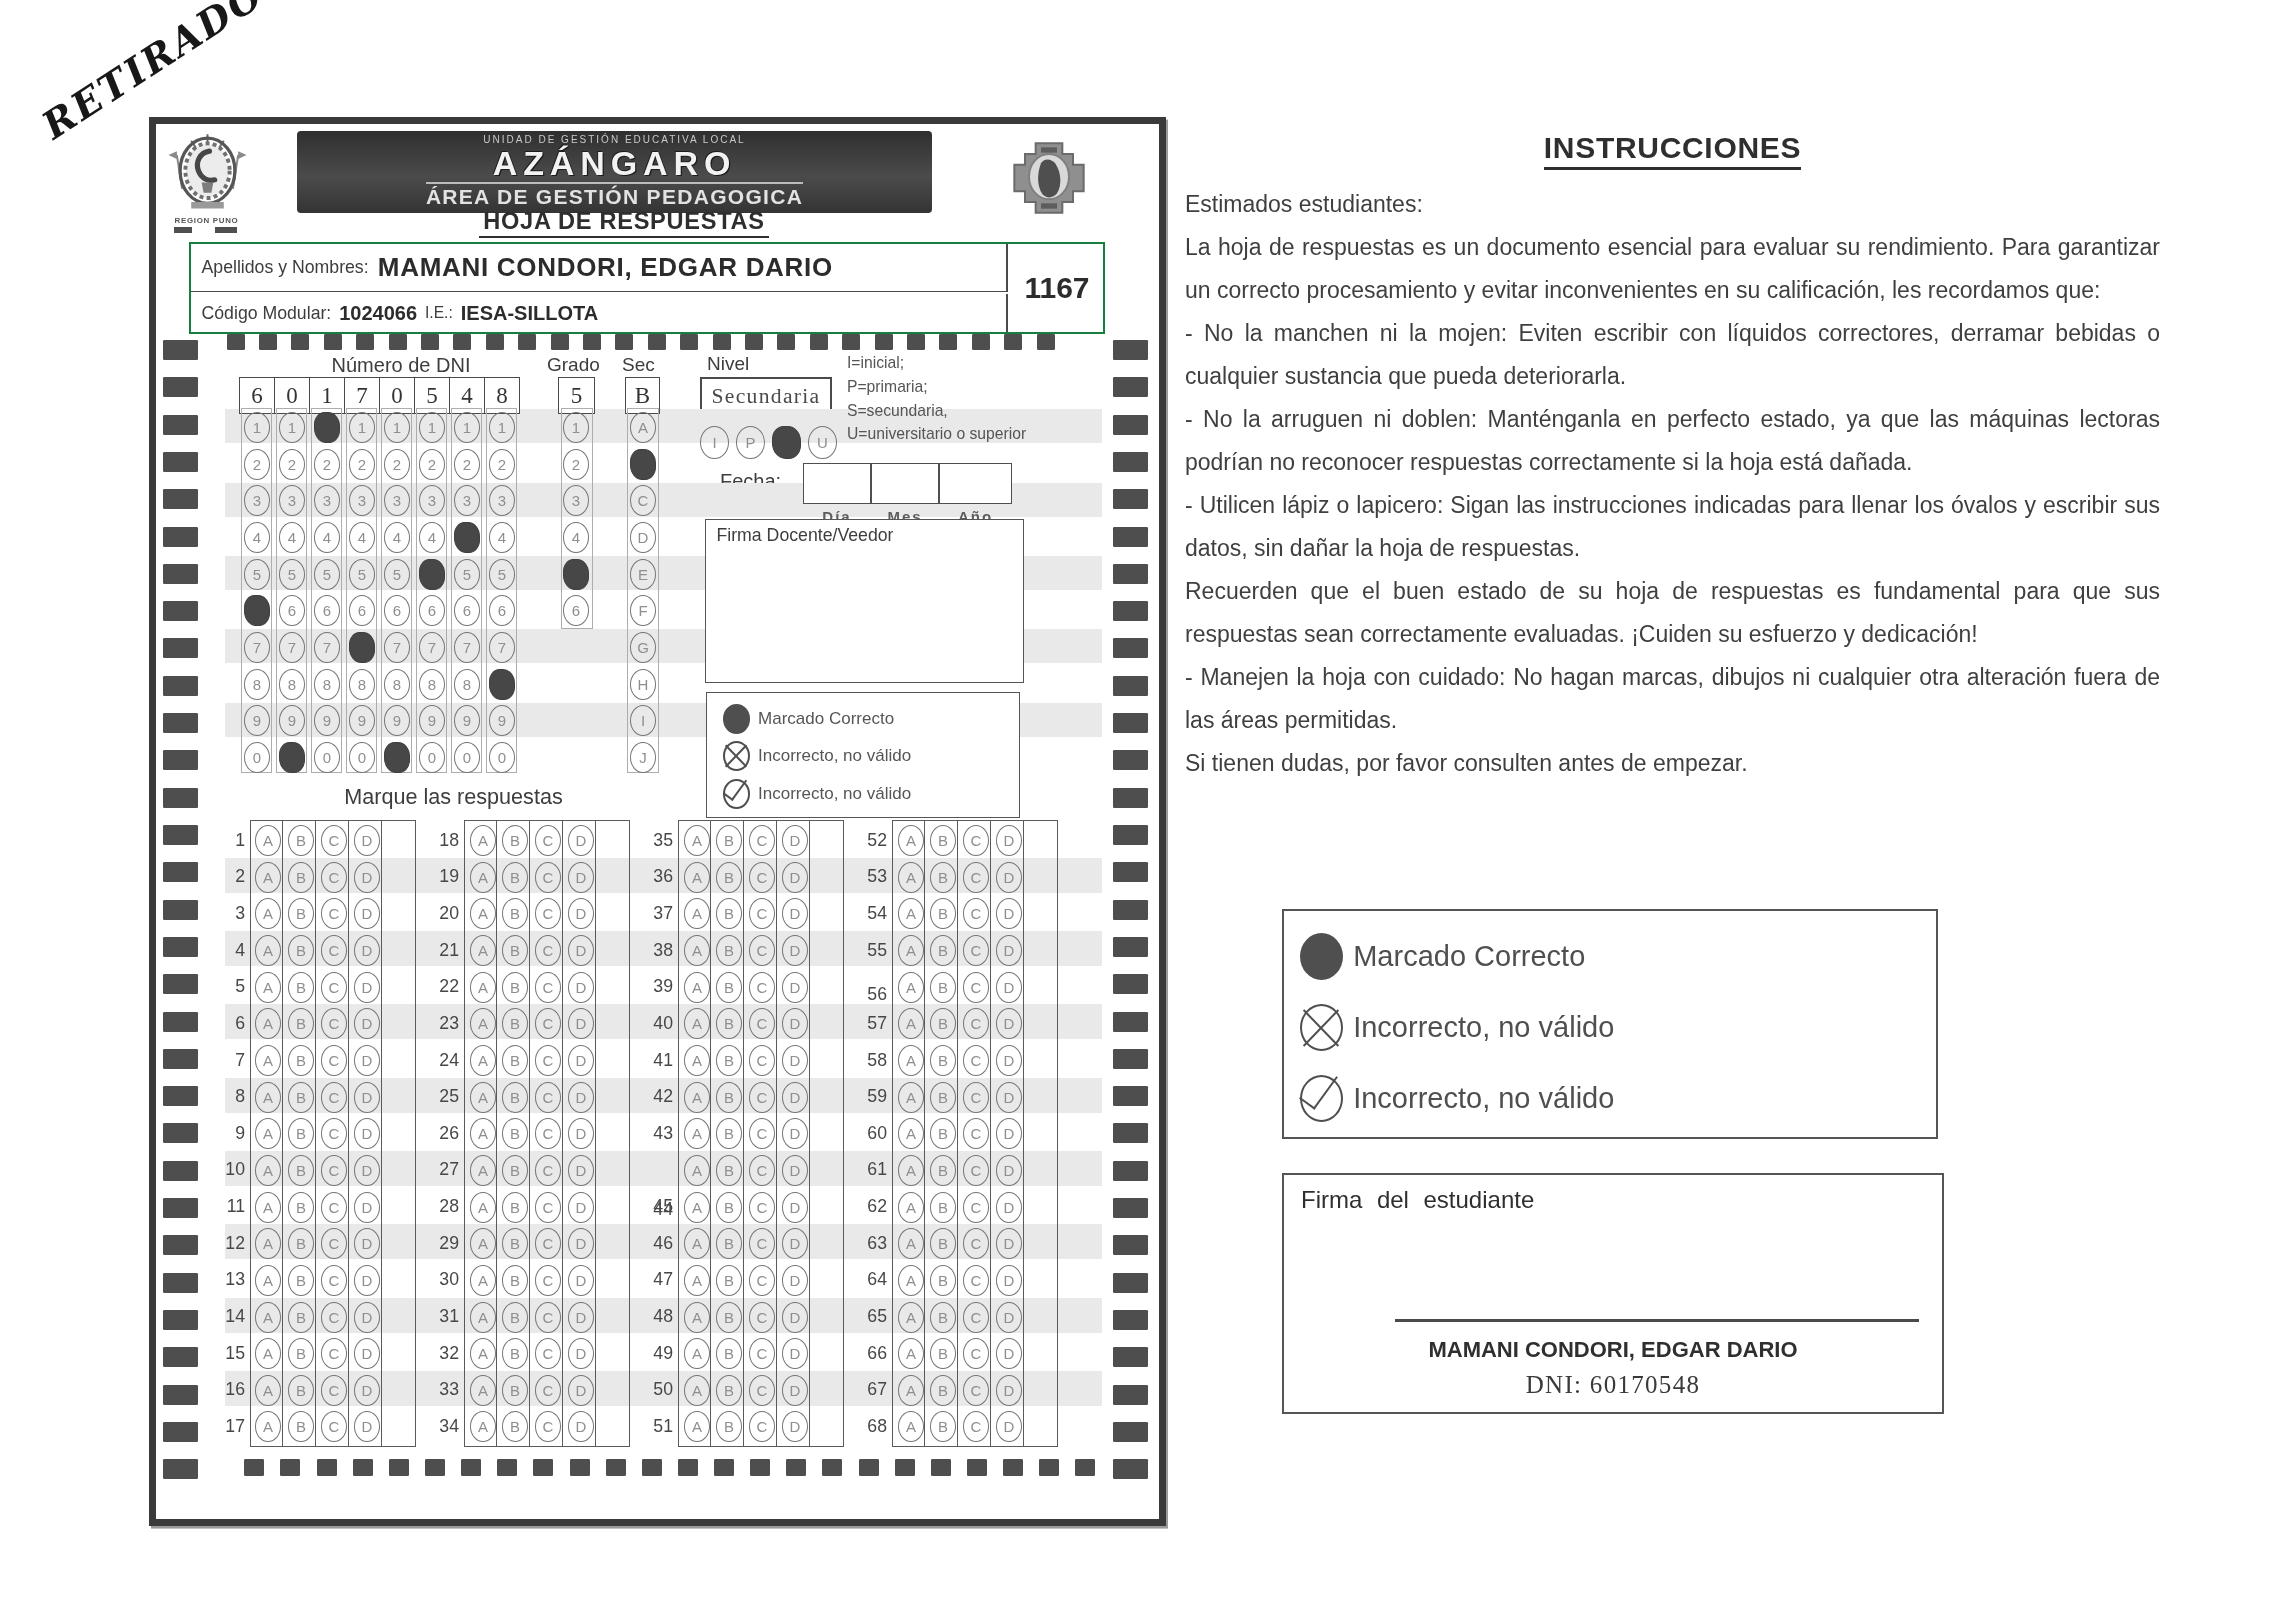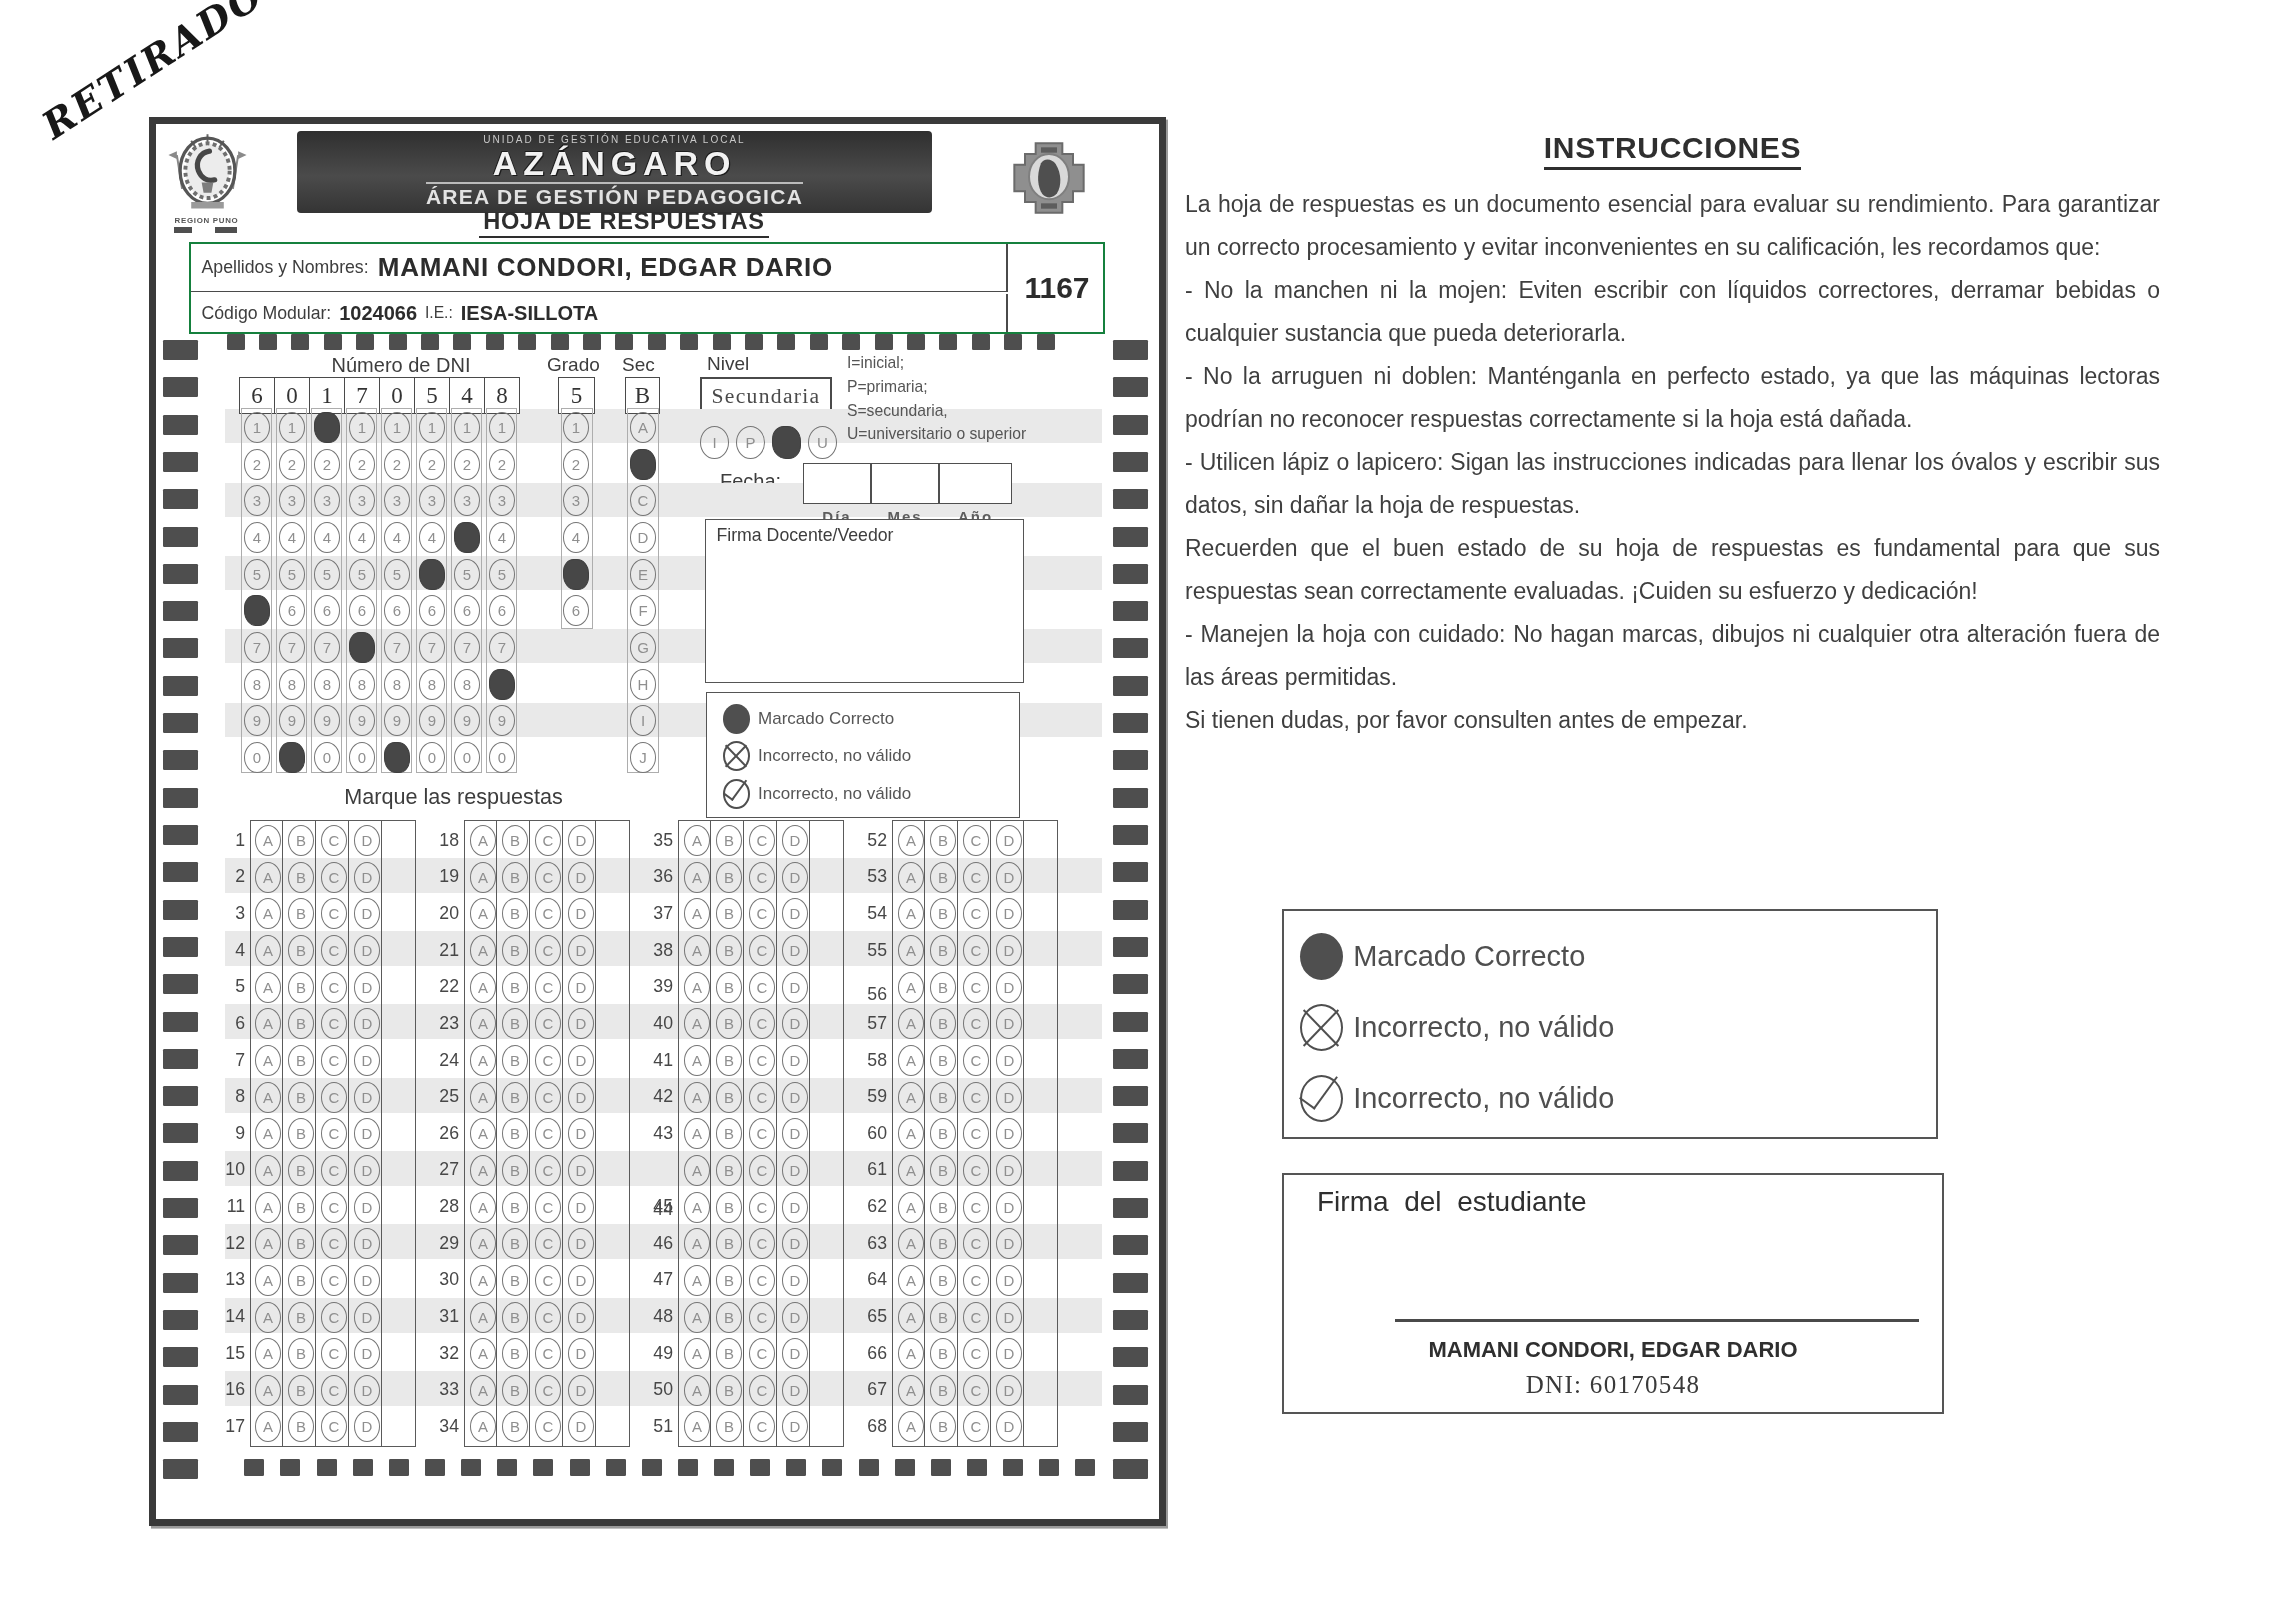--- a/index.html
+++ b/index.html
@@ -88,21 +88,21 @@
                   border-bottom:3.3px solid #2f2f2f;padding-bottom:2.6px;}
   #ins-paras p{margin:0;font-size:23px;line-height:43px;text-align:justify;color:#3f3f3f;}
 
   #ins-legend{position:absolute;left:1282px;top:909px;width:656px;height:230px;border:2px solid #555;
               background:#fff;box-sizing:border-box;}
   #ins-legend .lgd-label{font-size:29px;color:#4f4f4f;margin-left:10.5px;}
   #sheet .lgd-label{font-size:17px;color:#565656;margin-left:7.9px;}
 
   #sig-box{position:absolute;left:1282px;top:1173px;width:662px;height:241px;border:2px solid #555;
            background:#fff;box-sizing:border-box;}
-  #sig-label{position:absolute;left:17px;top:10.5px;font-size:28px;color:#2f2f2f;word-spacing:7.9px;margin-left:16px;}
+  #sig-label{position:absolute;left:17px;top:10.5px;font-size:24px;color:#2f2f2f;word-spacing:7.9px;}
   #sig-line{position:absolute;left:111px;top:144px;width:524px;height:3.3px;background:#4a4a4a;}
   #sig-name{position:absolute;left:0;top:162px;width:100%;text-align:center;
             font-size:22px;font-weight:bold;color:#2f2f2f;}
   #sig-dni{position:absolute;left:0;top:196px;width:100%;text-align:center;
            font-family:"Liberation Serif",serif;font-size:25px;color:#3a3a3a;letter-spacing:1.3px;}
 </style>
 </head>
 <body>
 
 <div id="page">
@@ -808,20 +808,21 @@
         <div class="bubble" style="left: 807px; top: 1287px;">C</div>
         <div class="bubble" style="left: 840px; top: 1287px;">D</div>
       </div>
   </div>
 
   <div id="instructions">
     <div id="ins-title">
       <span>INSTRUCCIONES</span>
     </div>
     <div id="ins-paras">
+        <p>Estimados estudiantes:</p>
         <p>La hoja de respuestas es un documento esencial para evaluar su rendimiento. Para garantizar un correcto procesamiento y evitar inconvenientes en su calificación, les recordamos que:</p>
         <p>- No la manchen ni la mojen: Eviten escribir con líquidos correctores, derramar bebidas o cualquier sustancia que pueda deteriorarla.</p>
         <p>- No la arruguen ni doblen: Manténganla en perfecto estado, ya que las máquinas lectoras podrían no reconocer respuestas correctamente si la hoja está dañada.</p>
         <p>- Utilicen lápiz o lapicero: Sigan las instrucciones indicadas para llenar los óvalos y escribir sus datos, sin dañar la hoja de respuestas.</p>
         <p>Recuerden que el buen estado de su hoja de respuestas es fundamental para que sus respuestas sean correctamente evaluadas. ¡Cuiden su esfuerzo y dedicación!</p>
         <p>- Manejen la hoja con cuidado: No hagan marcas, dibujos ni cualquier otra alteración fuera de las áreas permitidas.</p>
         <p>Si tienen dudas, por favor consulten antes de empezar.</p>
       </div>
   </div>
 

